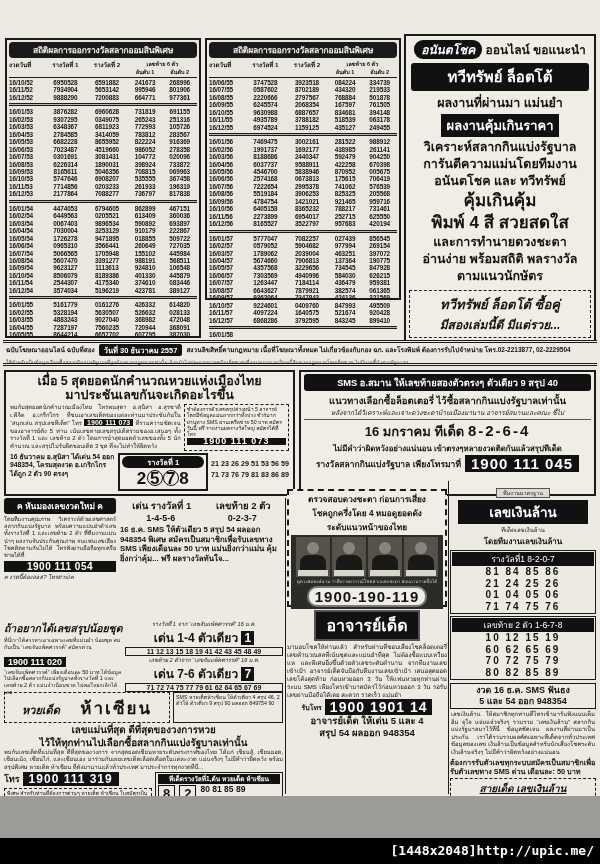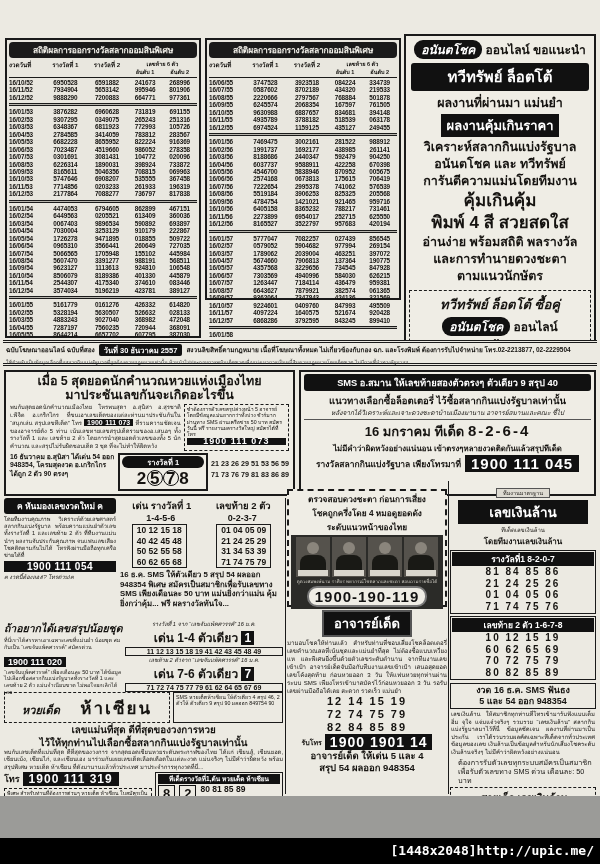--- a/index.html
+++ b/index.html
@@ -122,40 +122,40 @@
   .ft-photos { background:#2b2b28; margin-top:1px; padding:2px 2px 1px; display:flex; gap:2px; justify-content:center; }
   .ft-person { width:34px; height:40px; background:#55524c; position:relative; }
   .ft-person .head { position:absolute; left:11px; top:5px; width:12px; height:12px; border-radius:50%; background:#8a857c; }
   .ft-person .bodyshape { position:absolute; left:4px; top:18px; width:26px; height:18px; border-radius:8px 8px 0 0; background:#191915; }
   .ft-person .plate { position:absolute; left:2px; bottom:1px; right:2px; height:6px; background:#d8d5cc; }
   .ft-caption { background:#2b2b28; color:#cfccc3; font-size:4.6px; white-space:nowrap; overflow:hidden; }
   .ft-phone { background:#2b2b28; color:#fff; padding:1px 0 2px; }
   .ft-phone span { display:inline-block; background:#efede5; color:#111; border:2px solid #777; border-radius:10px; font-size:15px; font-weight:bold; padding:0 6px; letter-spacing:1px; }
 
   #ajarn { left:287px; top:610px; width:160px; height:186px; border:none; background:transparent; text-align:center; }
-  .aj-head { background:#111; color:#fff; display:inline-block; font-size:13px; font-weight:bold; padding:1px 10px; border:2px solid #555; }
+  .aj-head { background:#111; color:#fff; display:inline-block; font-size:16px; font-weight:bold; padding:1px 10px; border:2px solid #555; }
   .aj-body { font-size:6.1px; line-height:8px; text-align:justify; margin-top:2px; }
   .aj-draw { font-size:10.5px; font-weight:bold; margin-top:1px; }
   .aj-draw u { font-size:12px; letter-spacing:1px; }
   .aj-nums { font-size:11px; font-weight:bold; line-height:13px; letter-spacing:2px; }
   .aj-tel { display:flex; align-items:center; justify-content:center; gap:3px; font-size:7px; font-weight:bold; }
   .aj-tel .inv { background:#111; color:#fff; font-size:14px; padding:0 5px; letter-spacing:1px; }
   .aj-res { font-size:9.5px; font-weight:bold; line-height:12px; }
 
   #million { left:450px; top:481px; width:146px; height:318px; border:none; background:transparent; text-align:center; }
   .ml-tag { font-size:5.5px; border:1px solid #555; display:inline-block; padding:0 6px; background:#dedbd2; }
   .ml-head { background:#111; color:#fff; font-size:13.5px; font-weight:bold; padding:1px 0; margin:1px 8px; }
   .ml-sub { font-size:6px; }
   .ml-sub2 { font-size:8px; font-weight:bold; }
   .ml-tbl { border:1.5px solid #1a1a1a; margin-top:2px; padding:1px; }
-  .ml-tbl-h { background:#111; color:#fff; font-size:8.5px; font-weight:bold; white-space:nowrap; }
+  .ml-tbl-h { background:#111; color:#fff; font-size:8.5px; font-weight:normal; white-space:nowrap; }
   .ml-tbl .grow { font-size:10px; font-weight:bold; line-height:11.5px; letter-spacing:2px; white-space:nowrap; }
   .ml-res { border:1.5px solid #1a1a1a; font-size:9px; font-weight:bold; line-height:11px; margin-top:3px; padding:1px 0; }
   .ml-body { font-size:5.9px; line-height:7.6px; text-align:justify; margin-top:2px; padding:0 1px; }
-  .ml-cta { font-size:7.3px; font-weight:normal; line-height:9px; text-align:left; margin-top:1px;padding-left:8px; }
+  .ml-cta { font-size:7.3px; font-weight:bold; line-height:9px; text-align:left; margin-top:1px; }
   .ml-hot { border:1.5px dashed #1a1a1a; margin-top:2px; padding:2px; }
   .ml-hot .t { font-size:10px; font-weight:bold; font-style:italic; text-decoration:underline; }
   .ml-hot .s { font-size:5.6px; font-style:italic; }
   .ml-hot .p { background:#111; color:#fff; font-size:15px; font-weight:bold; letter-spacing:2px; margin-top:1px; }
 
   .vline { position:absolute; background:#1a1a1a; width:1px; }
   #vl1 { left:284.5px; top:498px; height:296px; }
   #vl2 { left:448px; top:481px; height:313px; }
 
   #gray-strip { position:absolute; left:0; top:796px; width:600px; height:42px; background:#9b9b98; }
@@ -661,33 +661,29 @@
 
     <div id="ad-right">
       <div class="adr-brand">
         <span class="pill">อนันตโชค</span>
         <span>ออนไลน์ ขอแนะนำ</span>
       </div>
       <div class="adr-title">ทวีทรัพย์ ล็อตโต้</div>
       <div class="adr-l">ผลงานที่ผ่านมา แม่นยำ</div>
       <div><span class="adr-inv">ผลงานคุ้มเกินราคา</span></div>
       <div class="adr-l">วิเคราะห์สลากกินแบ่งรัฐบาล</div>
+      <div class="adr-l">การันตีความแม่นโดยทีมงาน</div>
       <div class="adr-l">อนันตโชค และ ทวีทรัพย์</div>
-      <div class="adr-l">การันตีความแม่นโดยทีมงาน</div>
       <div class="adr-big">คุ้มเกินคุ้ม</div>
       <div class="adr-big">พิมพ์ 4 สี สวยสดใส</div>
+      <div class="adr-l">และการทำนายดวงชะตา</div>
       <div class="adr-l">อ่านง่าย พร้อมสถิติ พลรางวัล</div>
-      <div class="adr-l">และการทำนายดวงชะตา</div>
       <div class="adr-l">ตามแนวนักษัตร</div>
       <div class="adr-box">
         <div class="b1">ทวีทรัพย์ ล็อตโต้ ซื้อคู่</div>
-        <div class="b2">
-          <span class="pill">อนันตโชค</span>
-          <span>ออนไลน์</span>
-        </div>
         <div class="b3">มีสองเล่มนี้ดี มีแต่รวย...</div>
       </div>
     </div>
 
     <div id="issue-bar">
       <div class="issue-l1">
         <span>ฉบับโฆษณาออนไลน์ ฉบับที่สอง</span>
         <span class="issue-date">วันที่ 30 ธันวาคม 2557</span>
         <span>สงวนลิขสิทธิ์ตามกฎหมาย เนื้อที่โฆษณาทั้งหมด ไม่เกี่ยวข้องกับกอง ฉก. และโรงพิมพ์ ต้องการรับไปจำหน่าย โทร.02-2213877, 02-2229504</span>
       </div>
@@ -747,34 +743,20 @@
           <div class="nd-note">ฅ งวดนี้ต้องลอง!? โทรด่วน!ฅ</div>
         </div>
         <div class="nd-right">
           <div class="nd-heads">
             <span>เด่น รางวัลที่ 1</span>
             <span>เลขท้าย 2 ตัว</span>
           </div>
           <div class="nd-subs">
             <span>1-4-5-6</span>
             <span>0-2-3-7</span>
-          </div>
-          <div class="nd-grids">
-            <div class="nd-grid">
-                <div class="grow">10 12 15 18</div>
-                <div class="grow">40 42 45 48</div>
-                <div class="grow">50 52 55 58</div>
-                <div class="grow">60 62 65 68</div>
-              </div>
-            <div class="nd-grid">
-                <div class="grow">01 04 05 09</div>
-                <div class="grow">21 24 25 29</div>
-                <div class="grow">31 34 53 39</div>
-                <div class="grow">71 74 75 79</div>
-              </div>
           </div>
           <div class="nd-footnote">16 ธ.ค. SMS ให้ตัวเดียว 5 สรุป 54 ผลออก 948354 พิเศษ สมัครเป็นสมาชิกเพื่อรับเลขทาง SMS เพียงเดือนละ 50 บาท แม่นยิ่งกว่าแม่น คุ้มยิ่งกว่าคุ้ม... ฟรี ผลรางวัลทันใจ...</div>
         </div>
       </div>
     </div>
 
     <div id="few-sets" class="secbox">
       <div class="fs-cols">
         <div class="fs-left">
           <div class="fs-title">ถ้าอยากได้เลขสรุปน้อยชุด</div>
@@ -871,25 +853,20 @@
       </div>
       <div class="ft-caption">ดูดวงสมพงษ์นาม ราศีจร พยากรณ์โชคลาภและชะตา สอบถามรายชื่อได้</div>
       <div class="ft-phone">
         <span>1900-190-119</span>
       </div>
     </div>
 
     <div id="ajarn" class="secbox">
       <span class="aj-head">อาจารย์เด็ด</span>
       <div class="aj-body">มามอบโชคให้ท่านแล้ว สำหรับท่านที่ชอบเสี่ยงโชคล็อตเตอรี่ เลขคำนวณสลที่เน้นชุดและแม่นยำที่สุด ไม่ต้องซื้อแบบเหวี่ยงแห และพิเศษยิ่งขึ้นด้วยตัวเลขระดับตำนาน จากทีมงานเลขเข้าเป้า อาจารย์เด็ดจับมือกับทีมงานเลขเข้าเป้า เสนอสุดยอดเลขโค้งสุดท้าย ก่อนหวยออก 3 วัน ให้แฟนหวยทุกท่านผ่านระบบ SMS เพียงโทรเข้ามาสมัครไว้ก่อนหวยออก 3 วัน รอรับเลขผ่านมือถือได้เลย สะดวก รวดเร็ว แม่นยำ</div>
-      <div class="aj-nums">
-          <div class="grow">12 14 15 19</div>
-          <div class="grow">72 74 75 79</div>
-          <div class="grow">82 84 85 89</div>
-        </div>
       <div class="aj-tel">
         <span>รับโทร</span>
         <span class="inv">1900 1901 14</span>
       </div>
       <div class="aj-res">อาจารย์เด็ด ให้เด่น 5 และ 4</div>
       <div class="aj-res">สรุป 54 ผลออก 948354</div>
     </div>
 
     <div id="million" class="secbox">
       <span class="ml-tag">ทีมงานมาตรฐาน</span>

